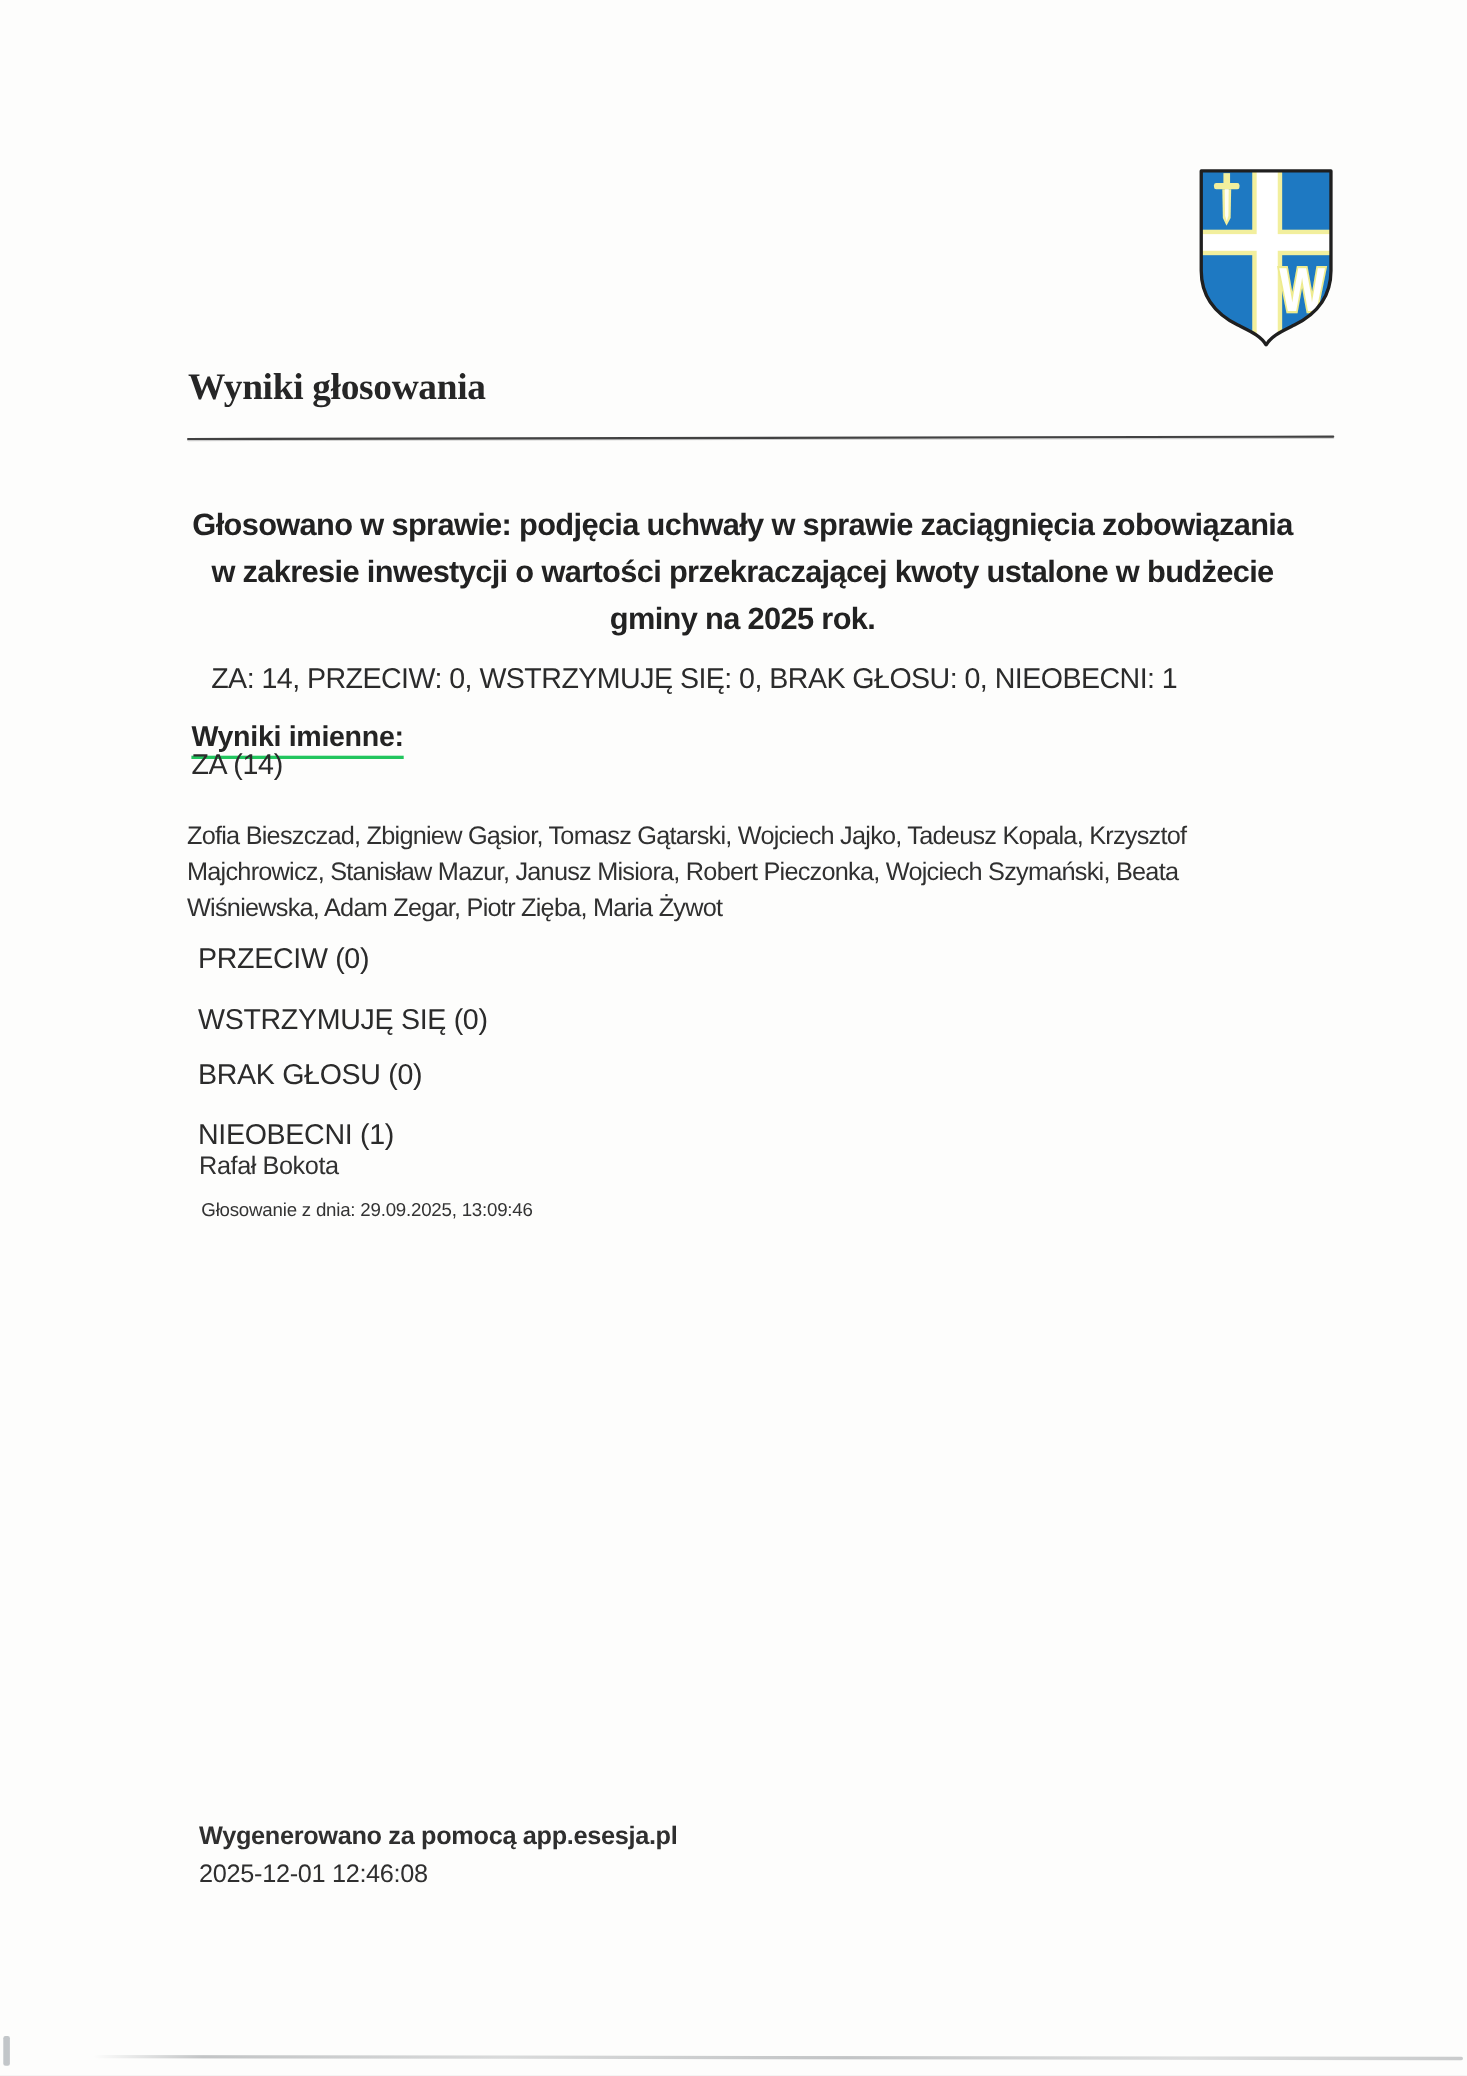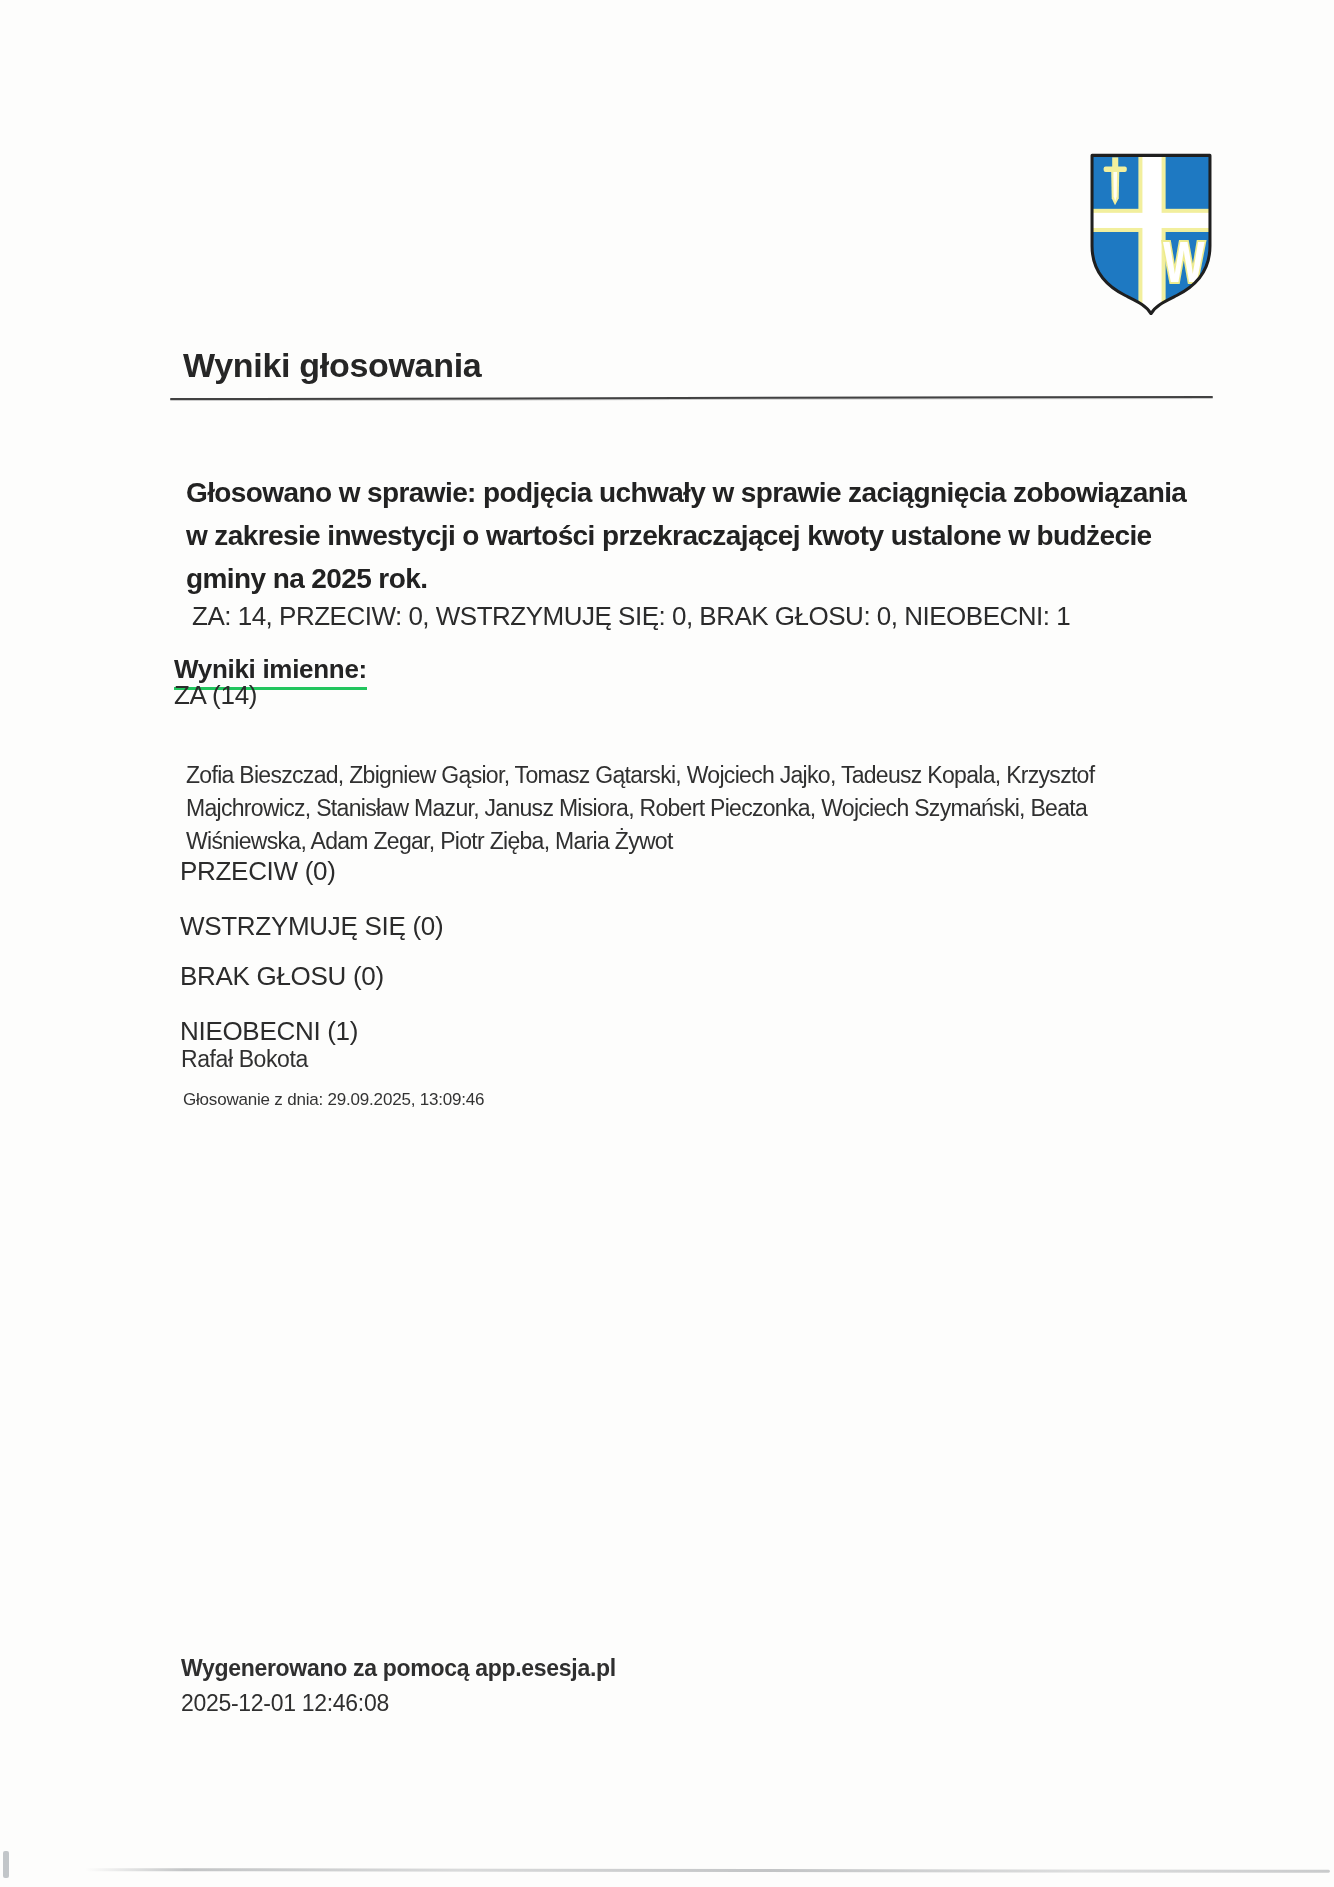--- a/index.html
+++ b/index.html
@@ -96,33 +96,33 @@
         <rect x="24" y="6" width="6" height="11" fill="#f2ef9d"></rect>
         <rect x="15.5" y="15" width="23" height="5.5" rx="2" fill="#f2ef9d"></rect>
         <path d="M23,20.5 h8 l-0.5,26 L26.8,53.5 l-3.3,-7 Z" fill="#f2ef9d"></path>
         <path d="M25.2,20.5 h3.6 l-0.3,24 -1.5,5 -1.5,-5 Z" fill="#fffef4"></path>
       </g>
       <text transform="translate(95,130) scale(0.78 1)" text-anchor="middle" font-size="56" font-weight="bold" font-family="&quot;Liberation Sans&quot;,sans-serif" paint-order="stroke" stroke="#eeeb8e" stroke-width="4" fill="#ffffff">W</text>
     </g>
     <path d="M4,4 H121 V94 C121,120 106,134 88,143 C76,149 67,153 62.5,161 C58,153 49,149 37,143 C19,134 4,120 4,94 Z" fill="none" stroke="#1f1f1f" stroke-width="3" stroke-linejoin="round"></path>
   </svg>
 
-  <h1 class="abs title" style="margin:12px;">Wyniki głosowania</h1>
+  <h1 class="abs title" style="margin:0;font-family:Liberation Serif, serif;">Wyniki głosowania</h1>
   <div class="abs rule"></div>
 
-  <p class="abs subject" style="margin:16px;">Głosowano w sprawie: podjęcia uchwały w sprawie zaciągnięcia zobowiązania w zakresie inwestycji o wartości przekraczającej kwoty ustalone w budżecie gminy na 2025 rok.</p>
+  <p class="abs subject" style="margin:0;text-align:center;">Głosowano w sprawie: podjęcia uchwały w sprawie zaciągnięcia zobowiązania w zakresie inwestycji o wartości przekraczającej kwoty ustalone w budżecie gminy na 2025 rok.</p>
 
   <div class="abs summary">ZA: 14, PRZECIW: 0, WSTRZYMUJĘ SIĘ: 0, BRAK GŁOSU: 0, NIEOBECNI: 1</div>
 
   <div class="abs named-heading">
     <span>Wyniki imienne:</span>
   </div>
 
   <div class="abs sec-label" style="left:174px;top:680px;">ZA (14)</div>
-  <p class="abs names" style="margin:16px;">Zofia Bieszczad, Zbigniew Gąsior, Tomasz Gątarski, Wojciech Jajko, Tadeusz Kopala, Krzysztof Majchrowicz, Stanisław Mazur, Janusz Misiora, Robert Pieczonka, Wojciech Szymański, Beata Wiśniewska, Adam Zegar, Piotr Zięba, Maria Żywot</p>
+  <p class="abs names" style="margin:0;">Zofia Bieszczad, Zbigniew Gąsior, Tomasz Gątarski, Wojciech Jajko, Tadeusz Kopala, Krzysztof Majchrowicz, Stanisław Mazur, Janusz Misiora, Robert Pieczonka, Wojciech Szymański, Beata Wiśniewska, Adam Zegar, Piotr Zięba, Maria Żywot</p>
 
   <div class="abs sec-label" style="left:180px;top:856px;">PRZECIW (0)</div>
 
   <div class="abs sec-label" style="left:180px;top:911px;">WSTRZYMUJĘ SIĘ (0)</div>
 
   <div class="abs sec-label" style="left:180px;top:961px;text-align:right;">BRAK GŁOSU (0)</div>
 
   <div class="abs sec-label" style="left:180px;top:1016px;">NIEOBECNI (1)</div>
   <div class="abs single-name">Rafał Bokota</div>
 

